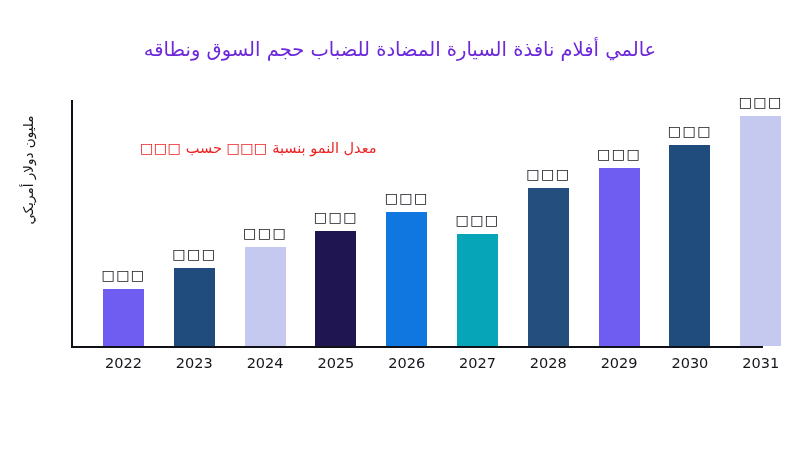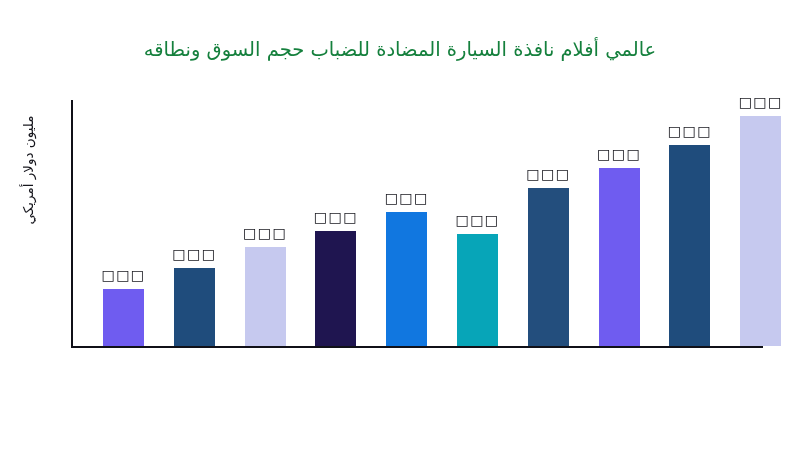--- a/index.html
+++ b/index.html
@@ -10,21 +10,21 @@
     overflow:hidden;
     position:relative;
   }
   #chart-root{position:absolute;inset:0;}
 
   .chart-title{
     position:absolute;
     left:0;right:0;top:38px;
     text-align:center;
     font-size:19.5px;
-    color:#15803d;
+    color:#6d28d9;
     font-weight:400;
     direction:rtl;
     letter-spacing:0px;
     white-space:nowrap;
   }
 
   .ylabel{
     position:absolute;
     left:-72px;
     top:162px;
@@ -168,16 +168,29 @@
           <div class="bar-rect" style="height: 201px; background: rgb(31, 76, 124);"></div>
           <div class="bar-value" style="bottom: 207px;">□□□</div>
         </div>
         <div class="bar-slot" style="left: 669.2px; height: 230px;">
           <div class="bar-rect" style="height: 230px; background: rgb(198, 201, 239);"></div>
           <div class="bar-value" style="bottom: 236px;">□□□</div>
         </div>
       </div>
   </div>
 
+  <div class="annotation">معدل النمو بنسبة □□□ حسب □□□</div>
 
+  <div class="xticks" id="xticks-layer">
+      <div class="xtick" style="left: 22.5px;">2022</div>
+      <div class="xtick" style="left: 93.3px;">2023</div>
+      <div class="xtick" style="left: 164.1px;">2024</div>
+      <div class="xtick" style="left: 234.9px;">2025</div>
+      <div class="xtick" style="left: 305.7px;">2026</div>
+      <div class="xtick" style="left: 376.5px;">2027</div>
+      <div class="xtick" style="left: 447.3px;">2028</div>
+      <div class="xtick" style="left: 518.1px;">2029</div>
+      <div class="xtick" style="left: 588.9px;">2030</div>
+      <div class="xtick" style="left: 659.7px;">2031</div>
+    </div>
 
 
 </div>
 
 </body></html>

